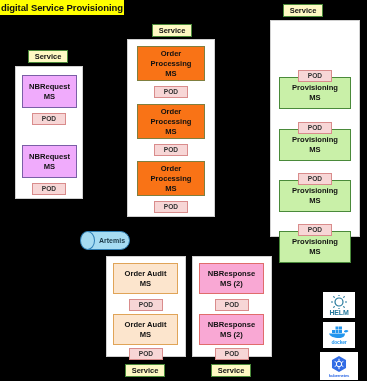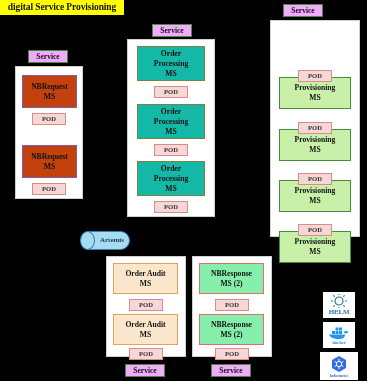--- a/index.html
+++ b/index.html
@@ -6,21 +6,21 @@
     margin: 0;
     padding: 0;
     background: #000000;
   }
   #canvas {
     position: relative;
     width: 367px;
     height: 381px;
     background: #000000;
     overflow: hidden;
-    font-family: Liberation Serif, serif;
+    font-family: Liberation Sans, sans-serif;
   }
 
   
   .title-banner {
     position: absolute;
     left: 0px;
     top: 0px;
     width: 124px;
     height: 15px;
     background: #ffff00;
@@ -30,21 +30,21 @@
     line-height: 15px;
     text-align: center;
     letter-spacing: -0.1px;
     white-space: nowrap;
     box-sizing: border-box;
   }
 
   
   .service-tag {
     position: absolute;
-    background: #f0abfc;
+    background: #fef9c3;
     border: 1px solid #4a8a3a;
     color: #111111;
     font-size: 7.5px;
     font-weight: bold;
     text-align: center;
     line-height: 11px;
     height: 13px;
     box-sizing: border-box;
     white-space: nowrap;
   }
@@ -65,39 +65,39 @@
     align-items: center;
     justify-content: center;
     text-align: center;
     font-size: 7.6px;
     font-weight: bold;
     color: #111111;
     line-height: 10px;
     white-space: pre-line;
   }
   .ms-nbrequest {
-    background: #c2410c;
+    background: #f0abfc;
     border: 1.2px solid #7b5ea7;
   }
   .ms-order {
-    background: #14b8a6;
+    background: #f97316;
     border: 1.2px solid #7f7f3f;
   }
   .ms-prov {
     background: #c9f0a8;
     border: 1.2px solid #4a8a3a;
     margin-top: 44px;
   }
   .ms-audit {
     background: #fce5cd;
     border: 1.2px solid #e0a458;
     text-align: center;
   }
   .ms-nbresp {
-    background: #86efac;
+    background: #f9a8d4;
     border: 1.2px solid #e06c6c;
   }
 
   
   .pod-chip {
     position: absolute;
     background: #f7d6d6;
     border: 1px solid #d98c8c;
     color: #333333;
     font-size: 6.6px;

